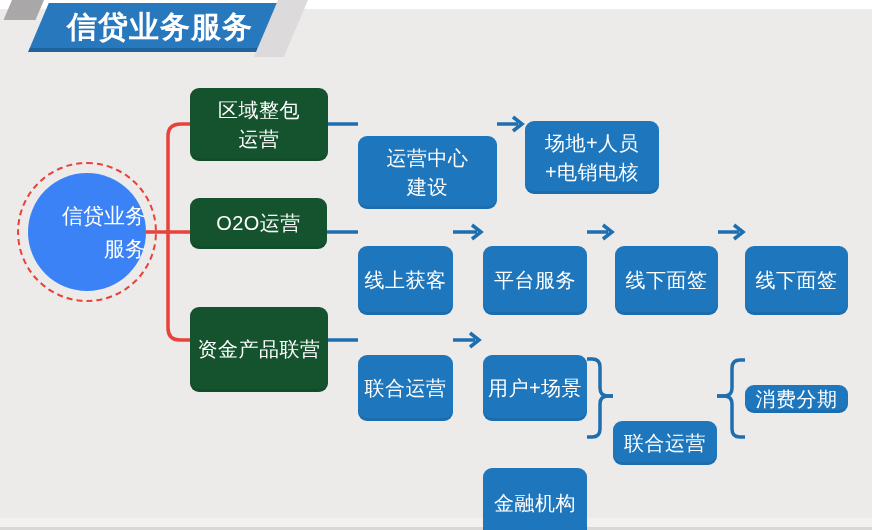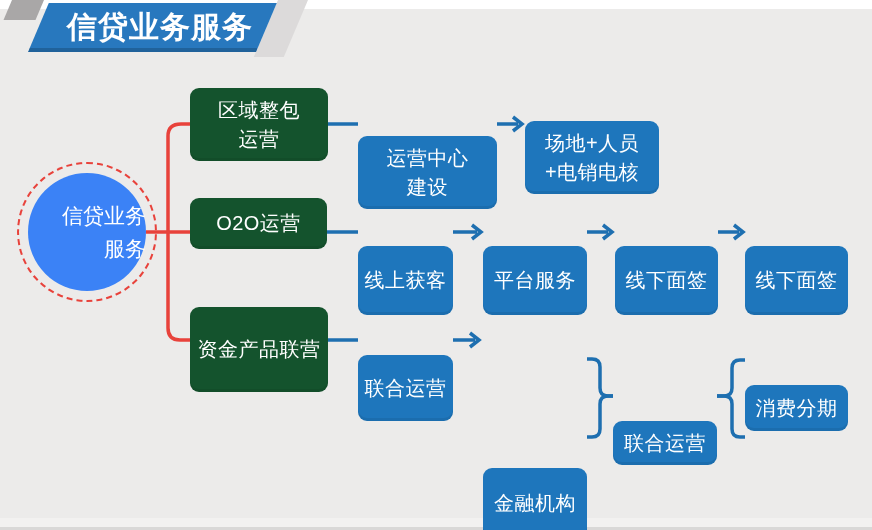--- a/index.html
+++ b/index.html
@@ -124,27 +124,31 @@
   </div>
 
   <div class="node red" style="left:190px;top:307px;width:138px;height:85px">
     <span>资金产品联营</span>
     <span></span>
   </div>
   <div class="node blue" style="left:358px;top:307px;width:95px;height:66px">
     <span>联合运营</span>
     <span></span>
   </div>
+  <div class="node blue" style="left:483px;top:307px;width:104px;height:66px">
+    <span>用户+场景</span>
+    <span></span>
+  </div>
 
   <div class="node blue" style="left:613px;top:373px;width:104px;height:44px">
     <span>联合运营</span>
     <span></span>
   </div>
   <div class="node blue" style="left:483px;top:420px;width:104px;height:70px">
     <span>金融机构</span>
     <span></span>
   </div>
-  <div class="node blue" style="left:745px;top:337px;width:103px;height:46px">
+  <div class="node blue" style="left:745px;top:337px;width:103px;height:28px">
     <span>消费分期</span>
     <span></span>
   </div>
 
 </div>
 
 </body></html>

